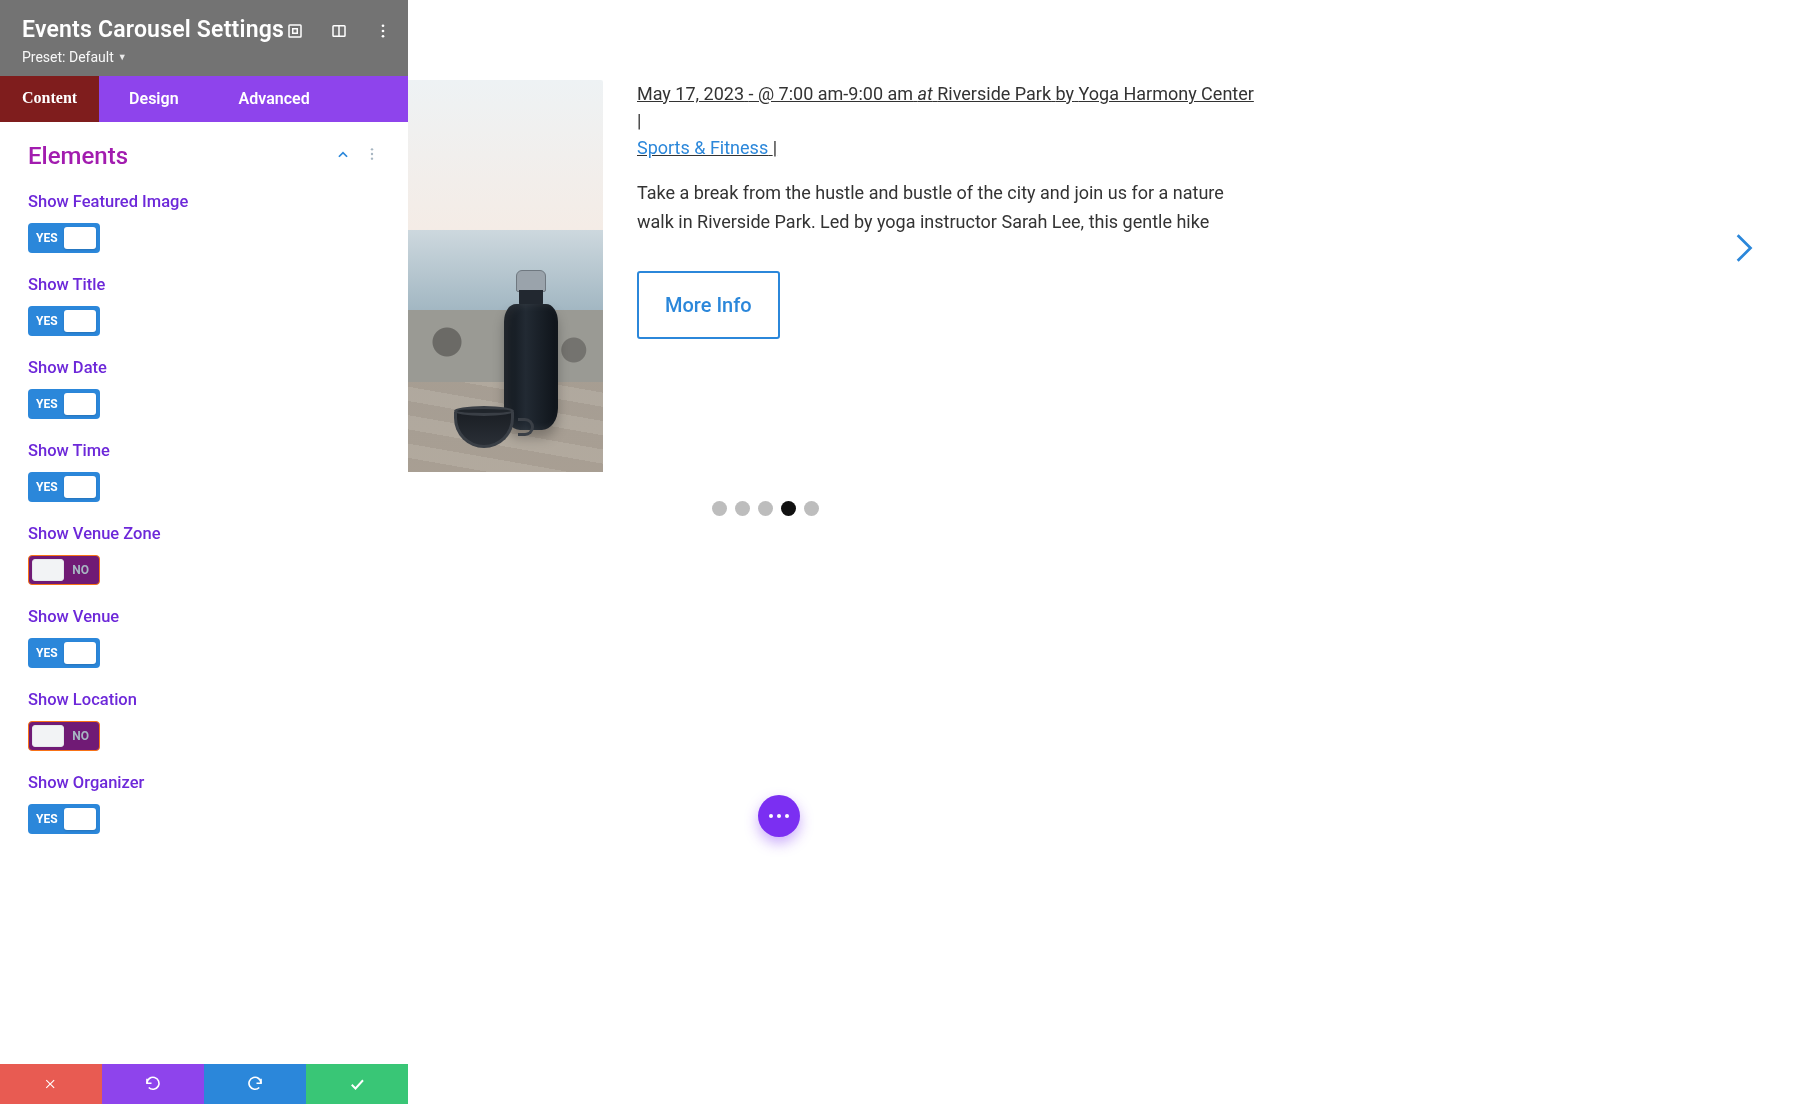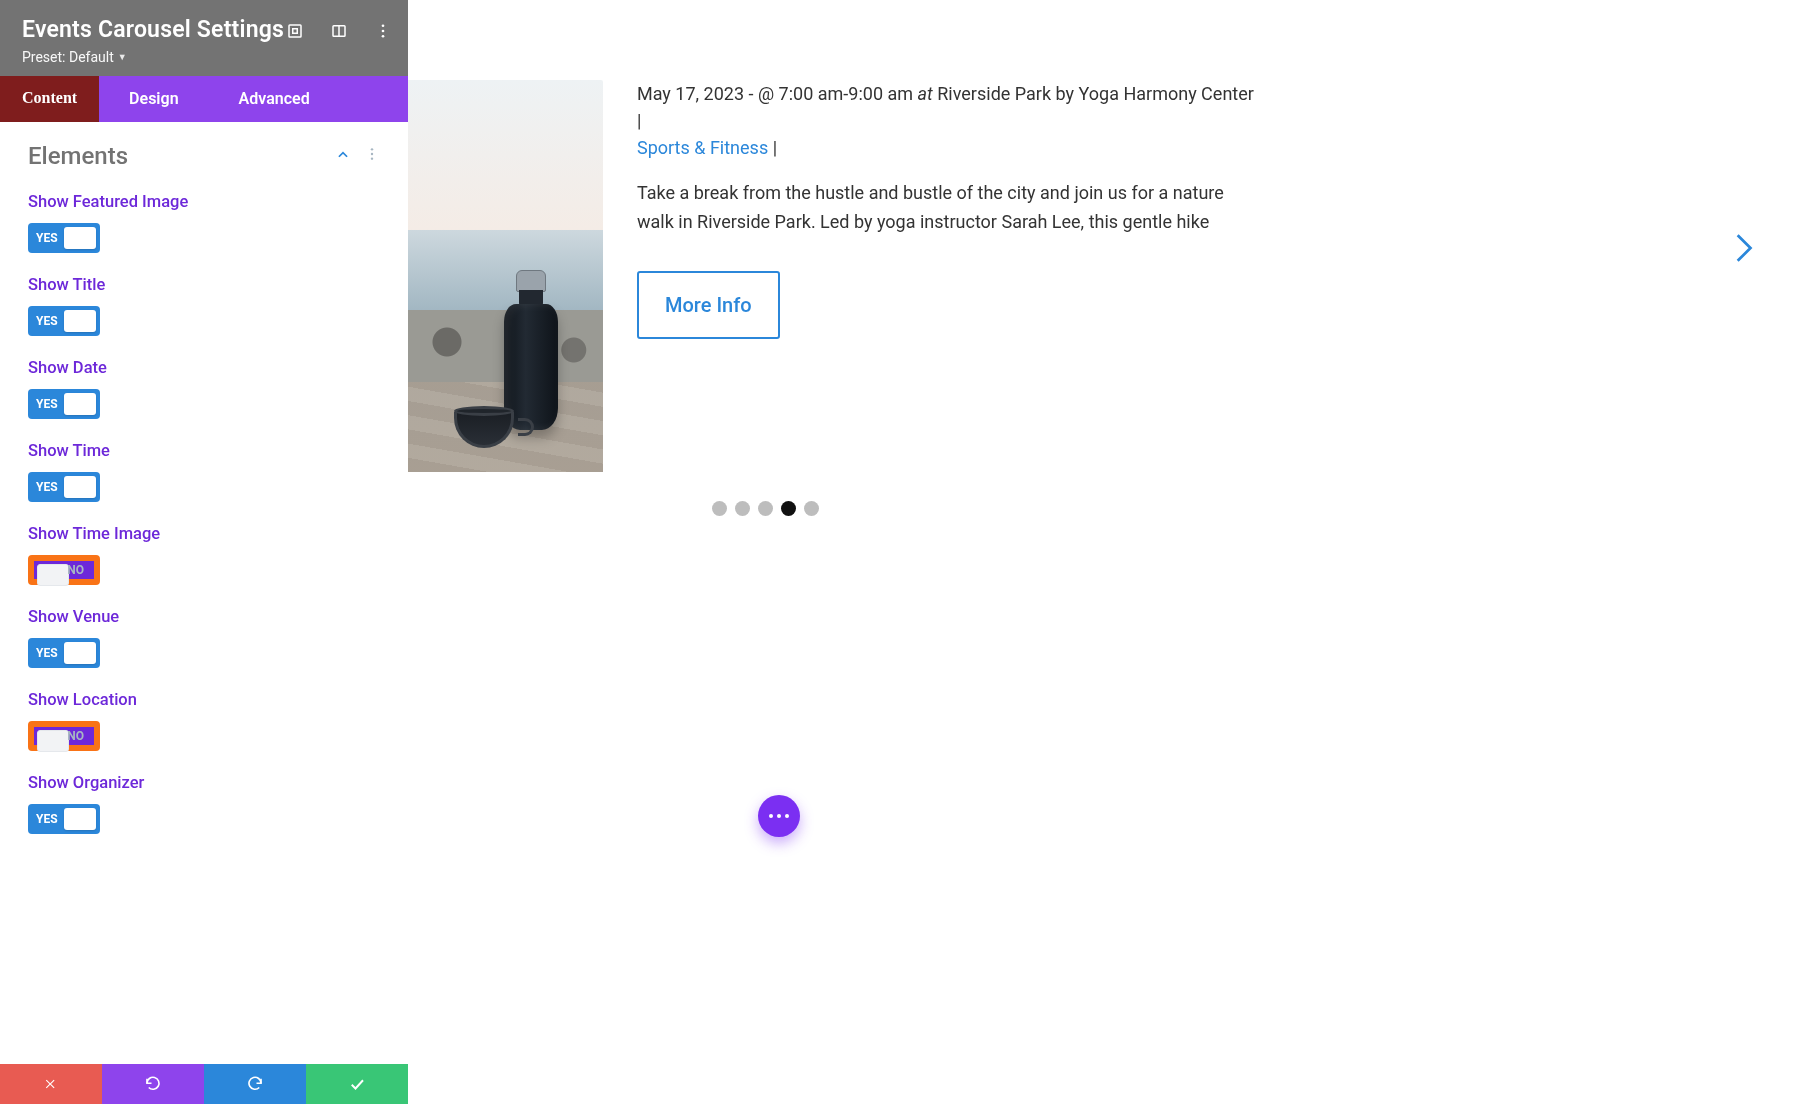--- a/index.html
+++ b/index.html
@@ -17,31 +17,31 @@
   .header-icon svg { width: 18px; height: 18px; }
 
   .tabs { display: flex; background: #8e44ec; }
   .tab { flex: 0 0 auto; padding: 13px 22px 14px; font-size: 16px; color: #fff; font-weight: 600; cursor: pointer; }
   .tab.active { background: #7f1d1d; font-family: Liberation Serif, serif; }
   .tab:nth-child(2){ padding-left: 30px; padding-right: 30px;}
   .tab:nth-child(3){ padding-left: 30px; }
 
   .panel-body { flex: 1 1 auto; overflow: hidden; padding: 20px 28px 0 28px; }
   .section-header { display: flex; align-items: center; justify-content: space-between; margin-bottom: 22px; }
-  .section-title { color: #737373; font-size: 24px; font-weight: 500; }
+  .section-title { color: #a21caf; font-size: 24px; font-weight: 500; }
   .section-actions { display: flex; gap: 14px; align-items: center; }
   .section-actions .caret-up { color: #2b87da; font-size: 16px; cursor: pointer; }
   .section-actions .dots { color: #a7b6c2; cursor: pointer; }
 
   .field { margin-bottom: 22px; }
   .field-label { font-size: 16.5px; color: #6d28d9; font-weight: 500; margin-bottom: 12px; }
 
   .toggle { width: 72px; height: 30px; border-radius: 4px; position: relative; cursor: pointer; font-size: 12px; font-weight: 700; display: flex; align-items: center; text-decoration: underline; }
   .toggle.on { background: #2b87da; color: #fff; }
-  .toggle.off { background: #6d28d9; border: 6px solid #f97316; color: #a7b6c2; }
+  .toggle.off { background: #701a75; border: 1px solid #f97316; color: #a7b6c2; }
   .toggle .knob { width: 32px; height: 22px; background: #fff; border-radius: 3px; position: absolute; top: 4px; box-shadow: 0 1px 2px rgba(0,0,0,.15); }
   .toggle.on .knob { right: 4px; }
   .toggle.off .knob { left: 3px; background: #f2f3f5; box-shadow: none; border: 1px solid #e5e8ec; height: 22px; top: 3px; }
   .toggle .lbl { position: absolute; }
   .toggle.on .lbl { left: 8px; }
   .toggle.off .lbl { right: 10px; }
 
   .sidebar-footer { display: flex; height: 40px; }
   .btn-bar { flex: 1; display: flex; align-items: center; justify-content: center; color: #fff; cursor: pointer; }
   .btn-bar svg { width: 18px; height: 18px; }
@@ -61,21 +61,21 @@
   .cup { position: absolute; left: 46px; top: 332px; width: 68px; height: 44px; }
   .cup .bowl { width: 60px; height: 36px; border: 3px solid #3a3f46; border-top: none; border-radius: 0 0 30px 30px; background: linear-gradient(#1a1e24,#2a2f36); }
   .cup .rim { width: 60px; height: 10px; border: 3px solid #3a3f46; border-radius: 50%; position: absolute; top: -6px; background: #20252b; }
   .cup .handle { position: absolute; right: -12px; top: 6px; width: 16px; height: 18px; border: 3px solid #3a3f46; border-left: none; border-radius: 0 14px 14px 0; }
   .wood { position: absolute; left:0; right:0; bottom:0; height: 90px; background: repeating-linear-gradient(10deg,#a89e92 0 14px,#b3aa9e 14px 28px); opacity:.9;}
   .sea { position:absolute; left:0; right:0; top:150px; height:90px; background: linear-gradient(#cdd8de,#9db3bf);} 
   .rocks { position:absolute; left:0; right:0; top:230px; height:80px; background: radial-gradient(circle at 20% 40%, #6b6a66 0 14px, transparent 15px), radial-gradient(circle at 60% 55%, #5d5c58 0 18px, transparent 19px), radial-gradient(circle at 85% 50%, #74736f 0 12px, transparent 13px), #9a9a94;}
 
   .event-text { max-width: 620px; }
   .event-title { font-size: 40px; font-weight: 700; color: #222; line-height: 1.15; margin-bottom: 24px; }
-  .meta { font-size: 18px; color: #333; line-height: 1.5; }
+  .meta { font-size: 18px; color: #333; line-height: 1.5; text-decoration: underline; }
   .meta em { font-style: italic; }
   .meta .pipe { color: #333; }
   .meta-link { color: #2b87da; }
   .desc { margin-top: 18px; font-size: 18px; color: #333; line-height: 1.6; }
   .more-btn { display: inline-block; margin-top: 34px; padding: 20px 26px; border: 2px solid #2b87da; color: #2b87da; font-size: 20px; font-weight: 500; border-radius: 3px; cursor: pointer; }
 
   .nav-next { position: absolute; right: 44px; top: 230px; cursor: pointer; color: #2b87da; }
   .nav-next svg { width: 22px; height: 36px; stroke: #2b87da; stroke-width: 3; fill: none; }
   .dot { width: 15px; height: 15px; border-radius: 50%; background: #bdbdbd; cursor: pointer; }
   .dot.active { background: #111; }
@@ -166,21 +166,21 @@
             </div>
           </div>
           <div class="field">
             <div class="field-label">Show Time</div>
             <div class="toggle on">
               <div class="knob"></div>
               <span class="lbl">YES</span>
             </div>
           </div>
           <div class="field">
-            <div class="field-label">Show Time Image</div>
+            <div class="field-label">Show Venue Zone</div>
             <div class="toggle off">
               <div class="knob"></div>
               <span class="lbl">NO</span>
             </div>
           </div>
           <div class="field">
             <div class="field-label">Show Venue</div>
             <div class="toggle on">
               <div class="knob"></div>
               <span class="lbl">YES</span>

